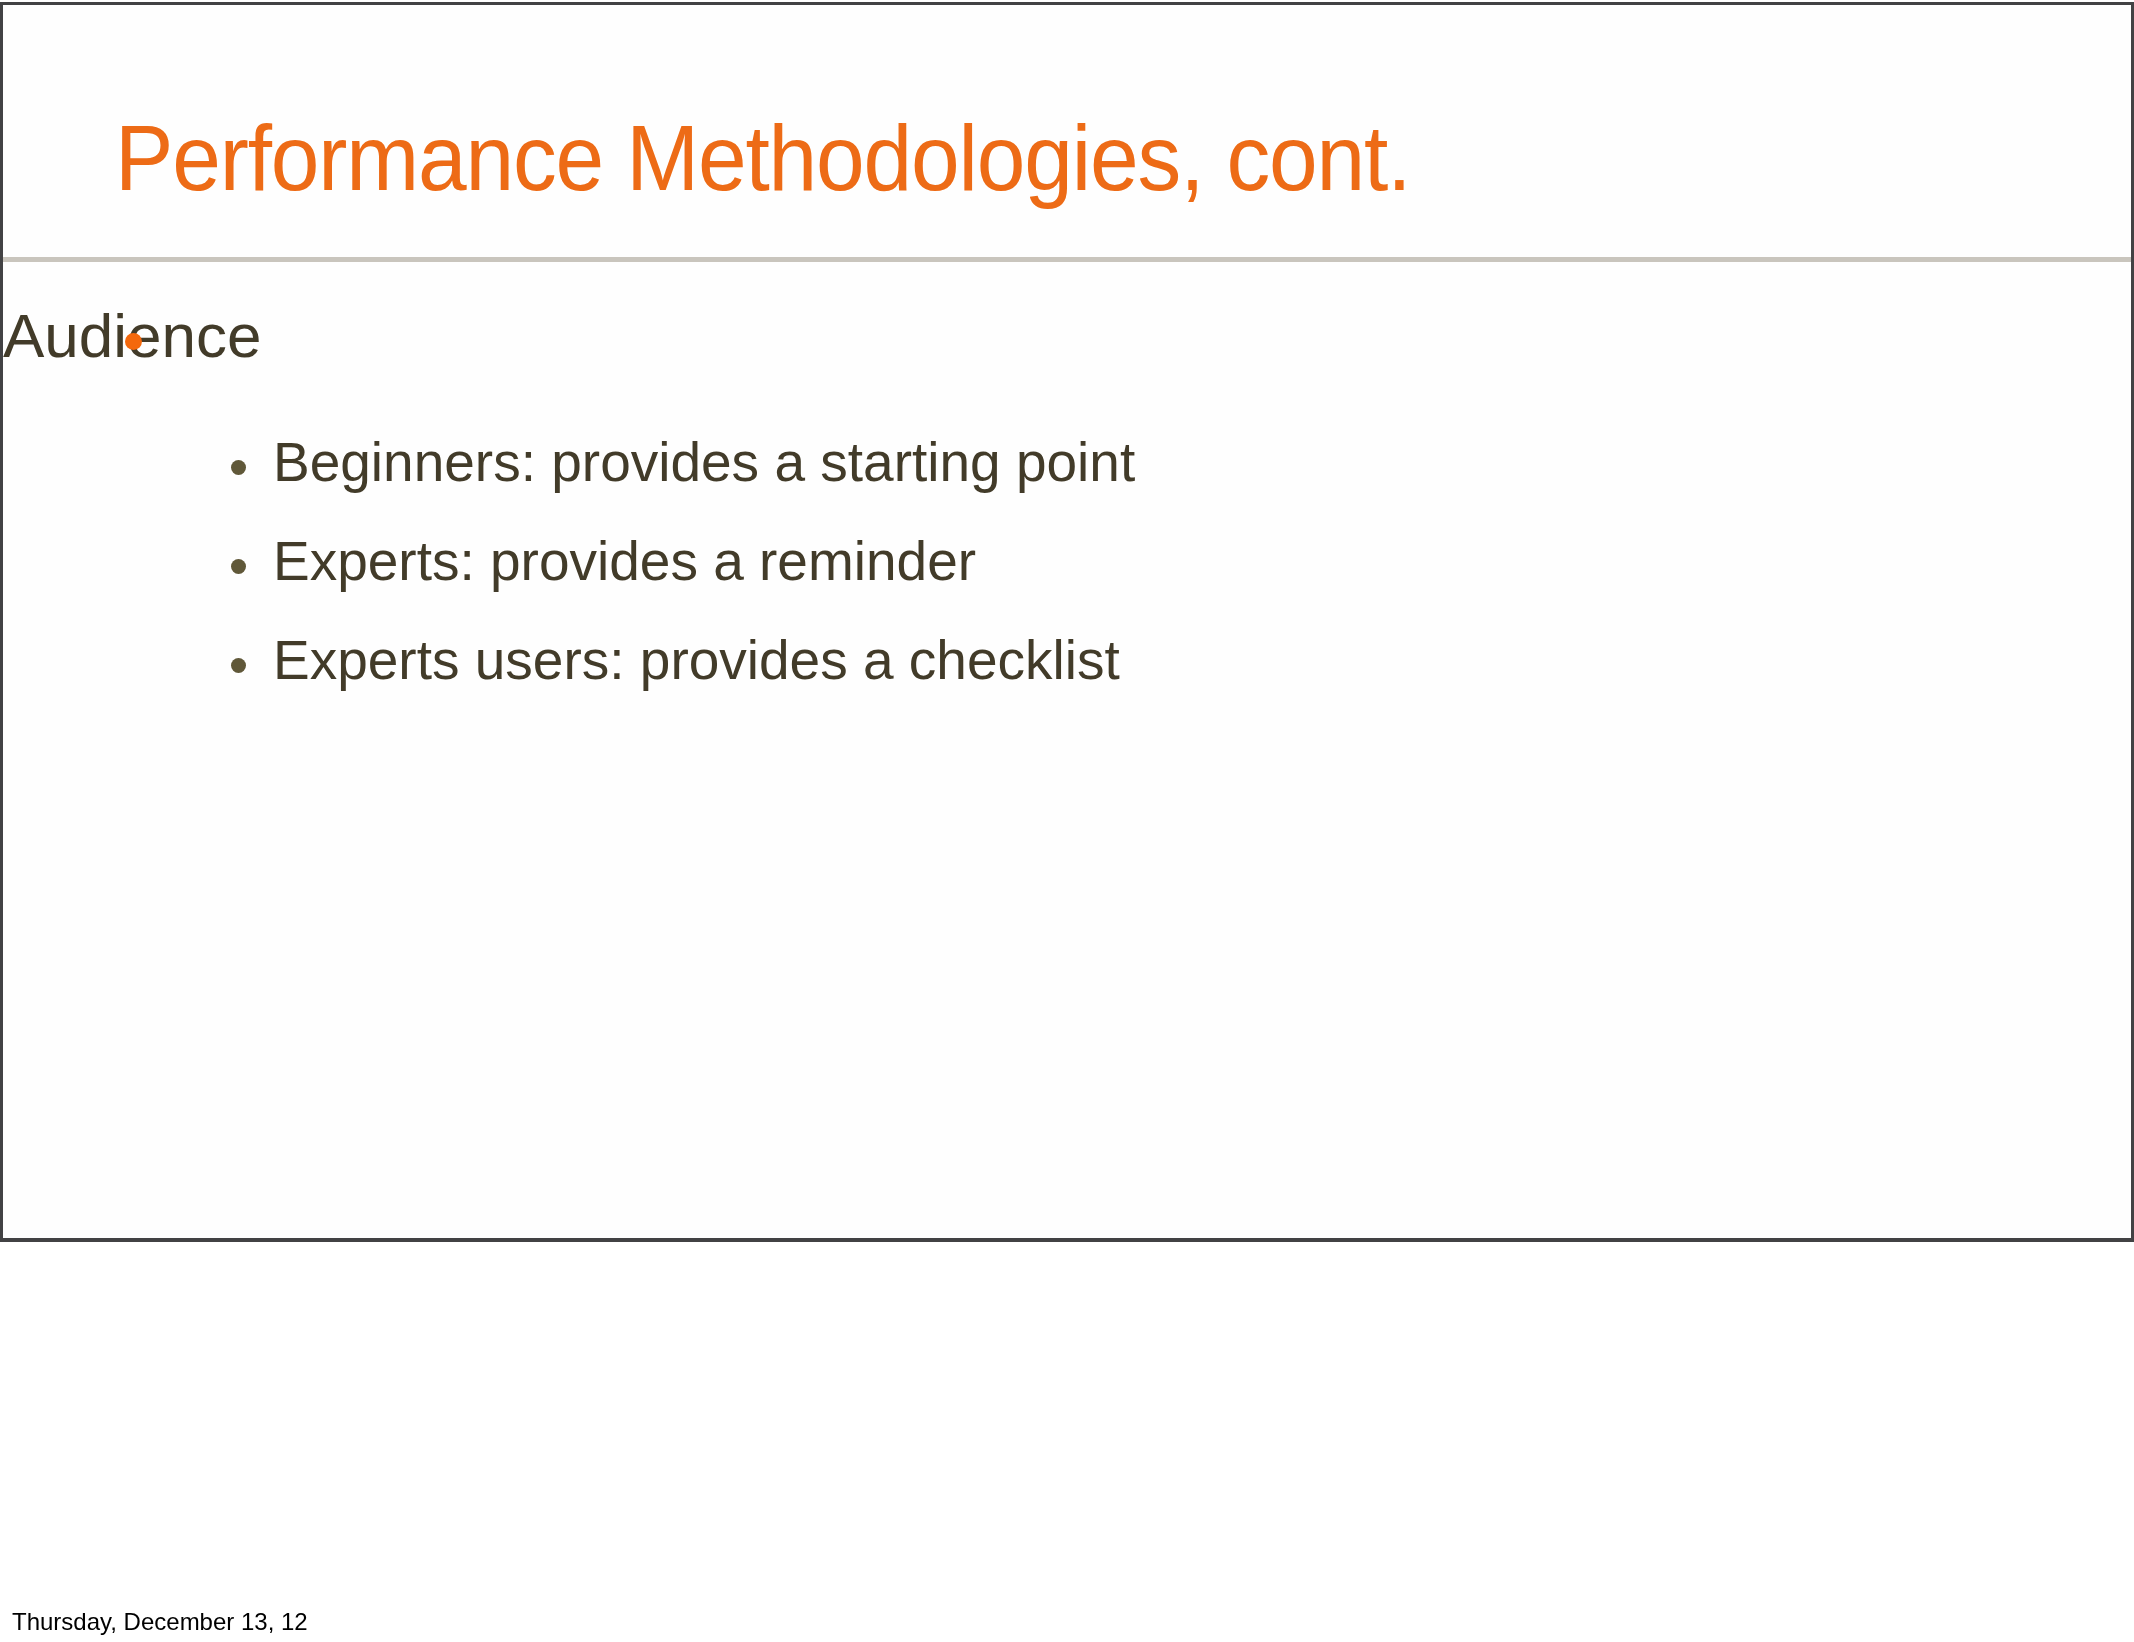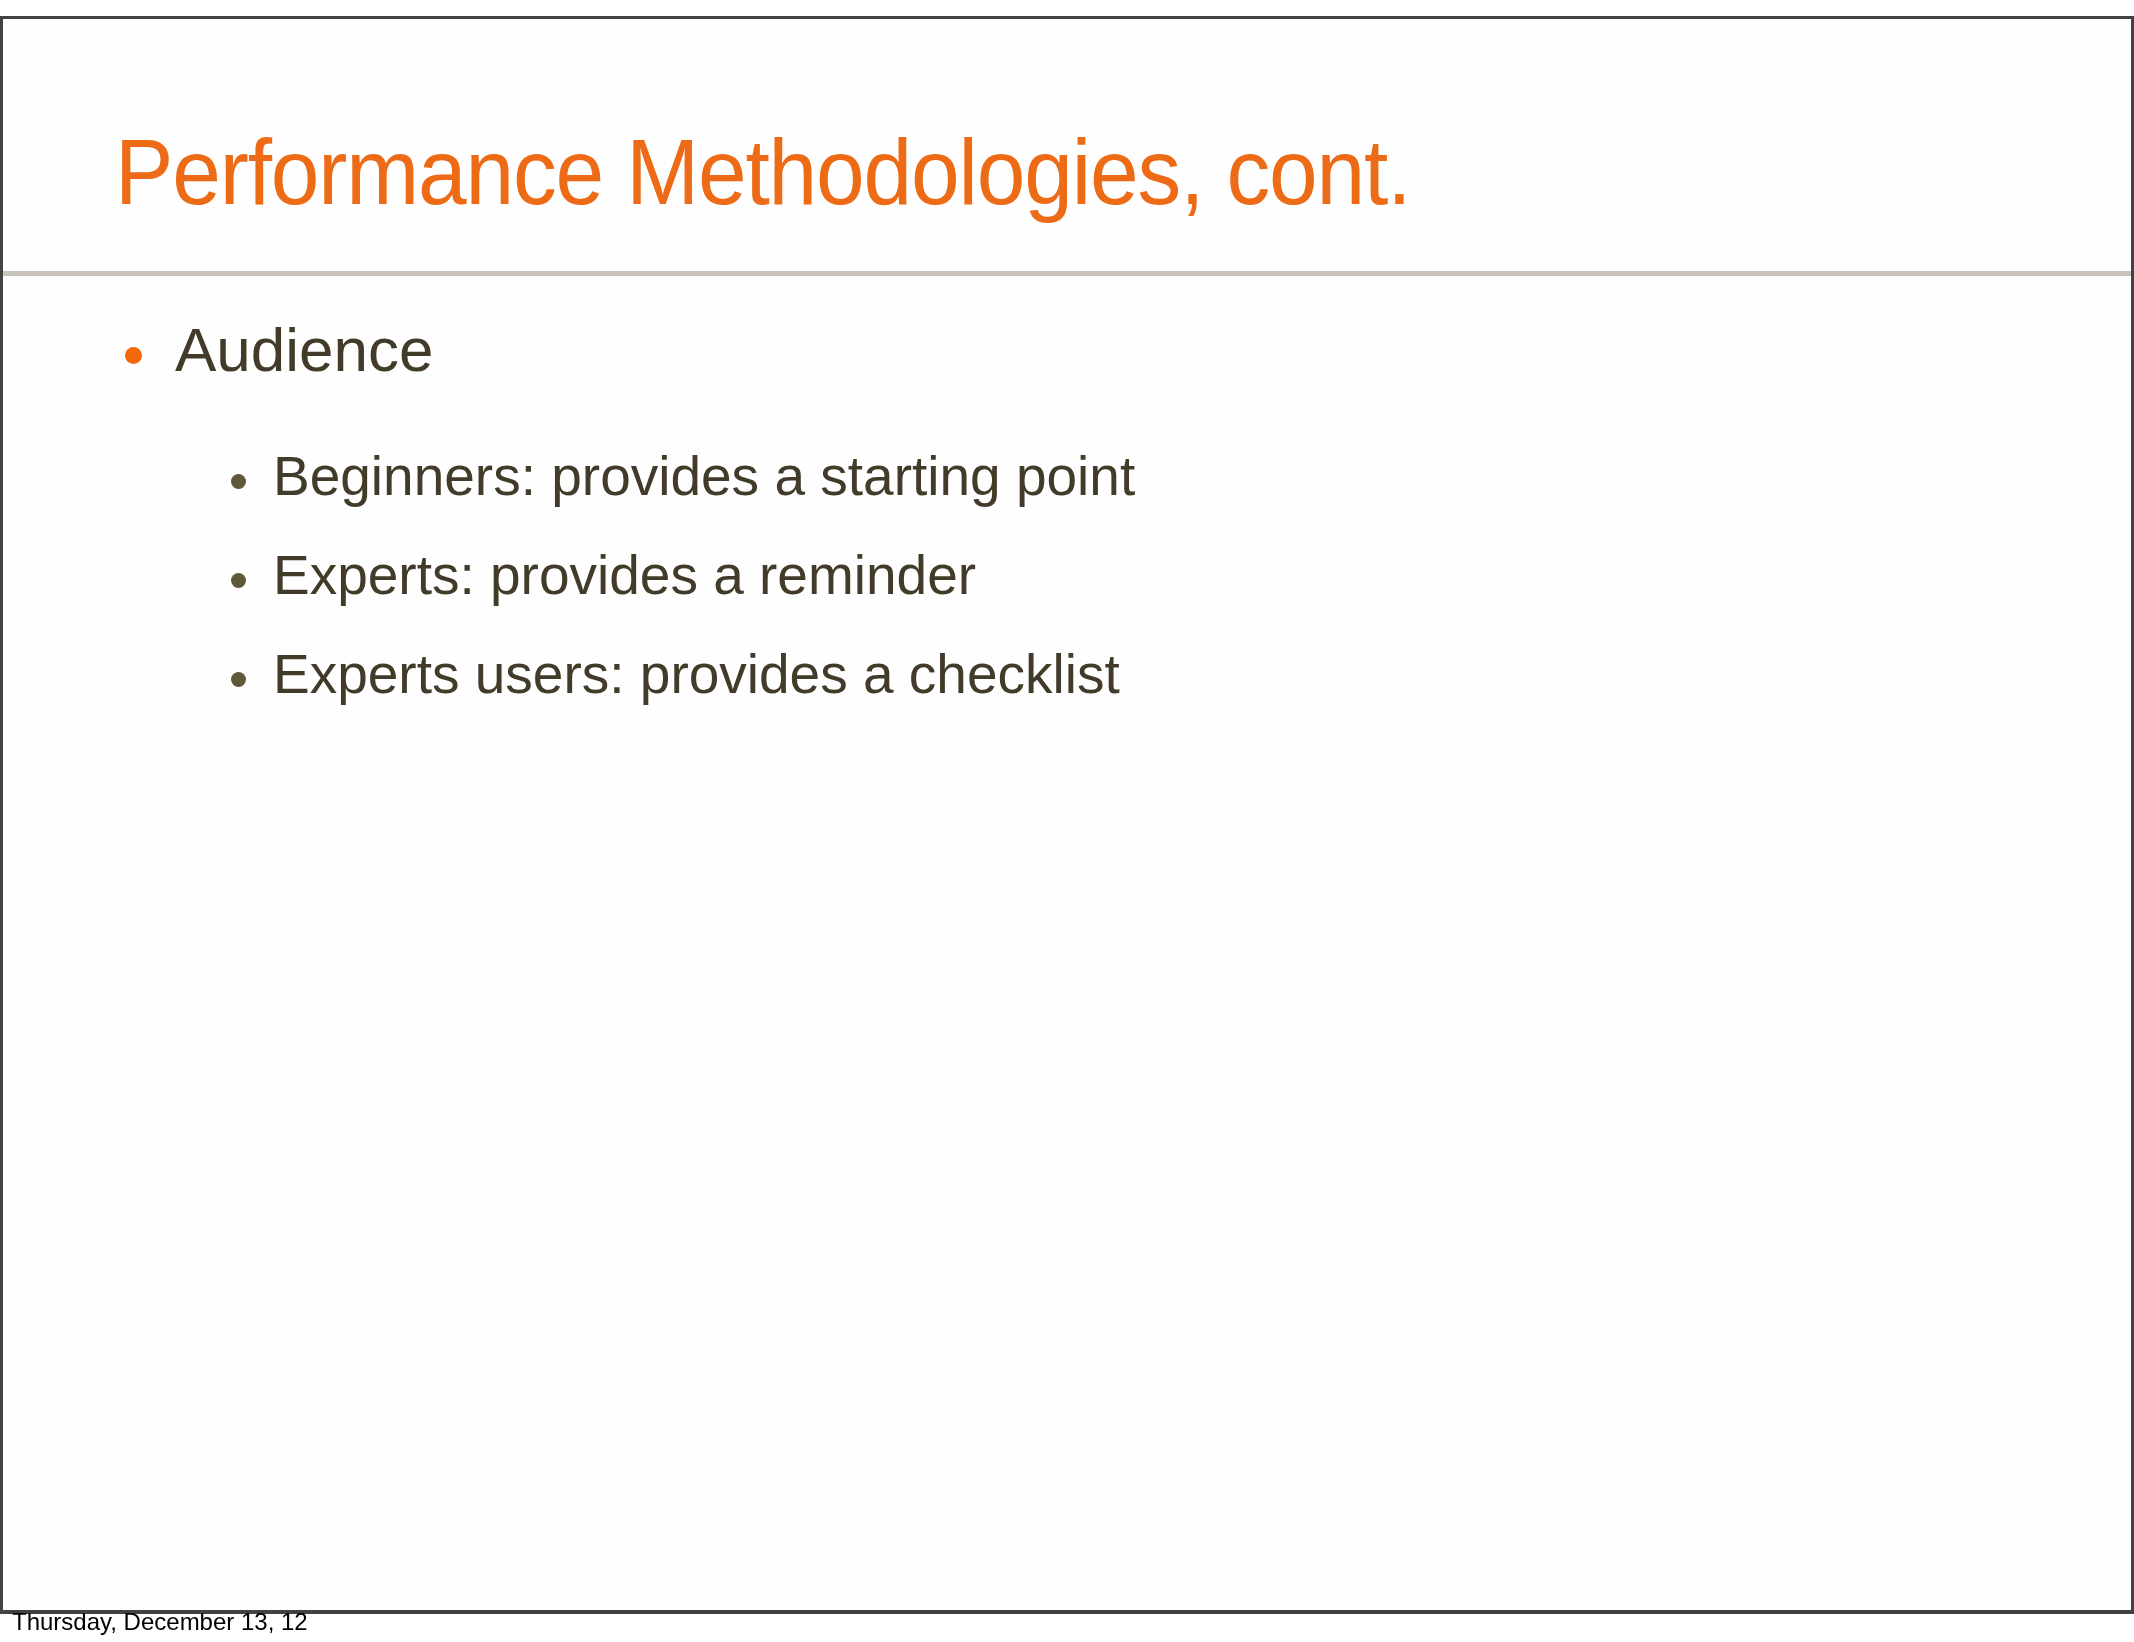--- a/index.html
+++ b/index.html
@@ -20,23 +20,23 @@
   .slide-stage {
     position: relative;
     width: 2134px;
     height: 1642px;
     background: #ffffff;
   }
 
   .slide {
     position: absolute;
     left: 0;
-    top: 16px;
+    top: 2px;
     width: 2134px;
-    height: 1598px;
+    height: 1240px;
     box-sizing: border-box;
     background: #fefefe;
     border-top: 3px solid #424244;
     border-bottom: 4px solid #424244;
     border-left: 3px solid #424244;
     border-right: 3px solid #424244;
   }
 
   
   .slide-title {
@@ -83,21 +83,20 @@
     color: #423B29;
     font-family: "Liberation Sans", sans-serif;
     font-weight: 400;
     white-space: nowrap;
   }
 
   
   .bullet-row.level-1 {
     font-size: 62px;
     line-height: 62px;
-    padding-left: 172px;
     height: 62px;
     margin-bottom: 68px;
   }
   .bullet-row.level-1 .dot {
     position: absolute;
     left: 122px;
     top: 28px;
     width: 17px;
     height: 17px;
     border-radius: 50%;

